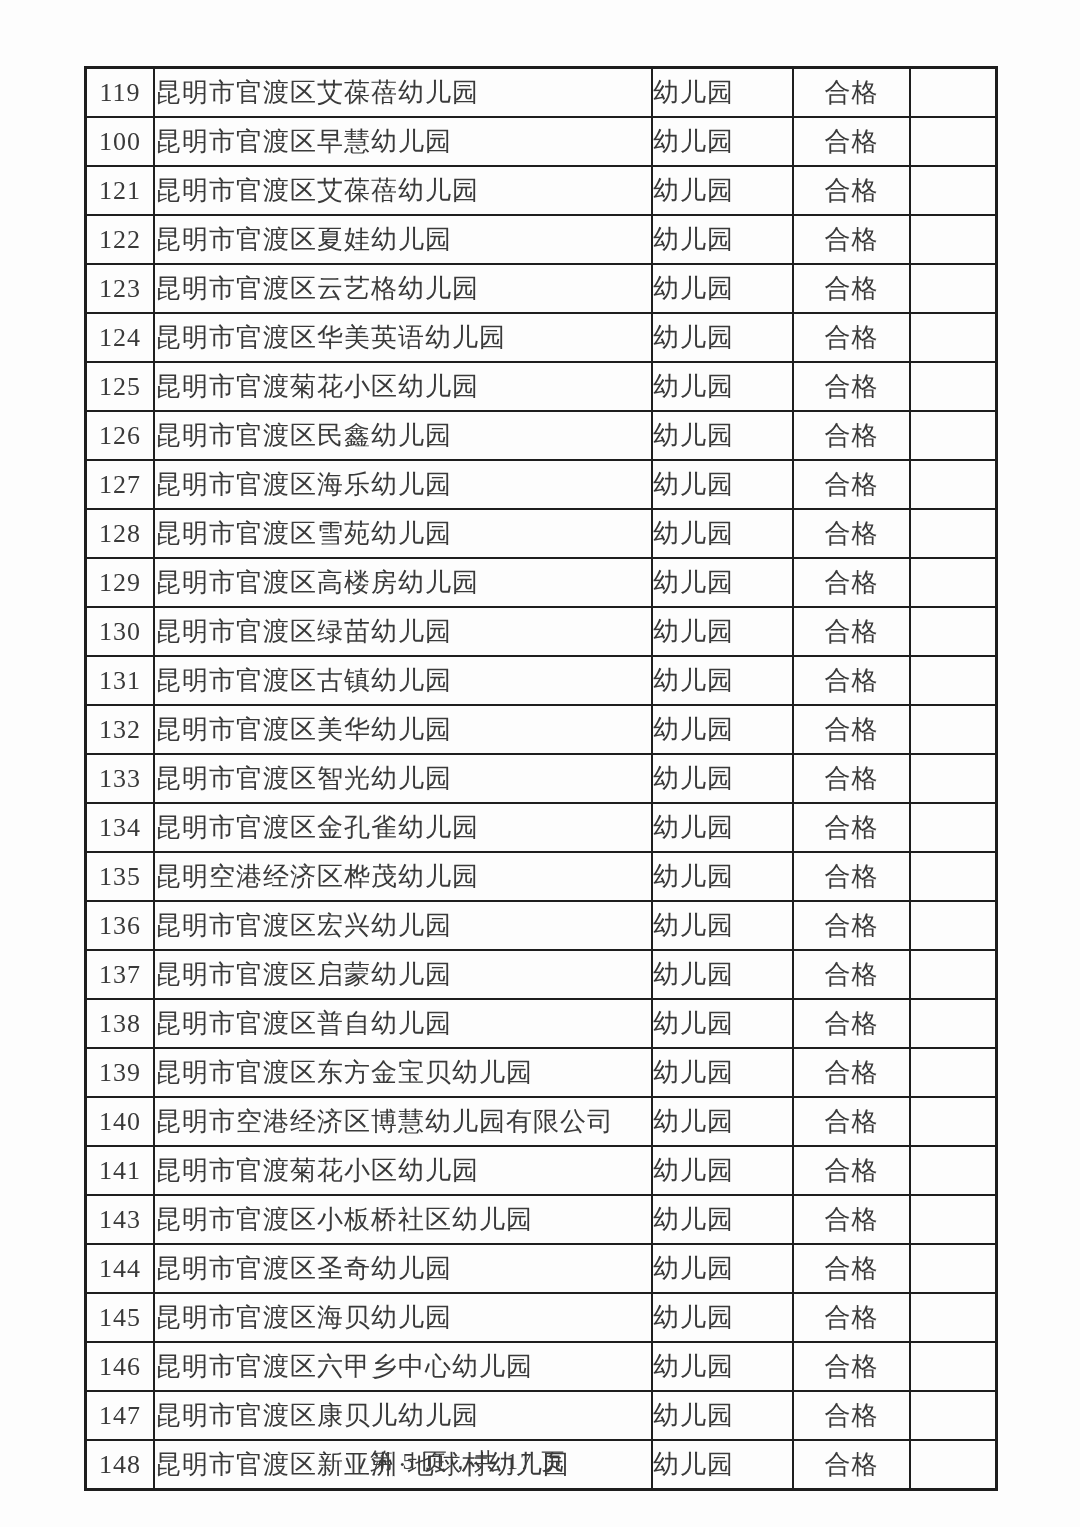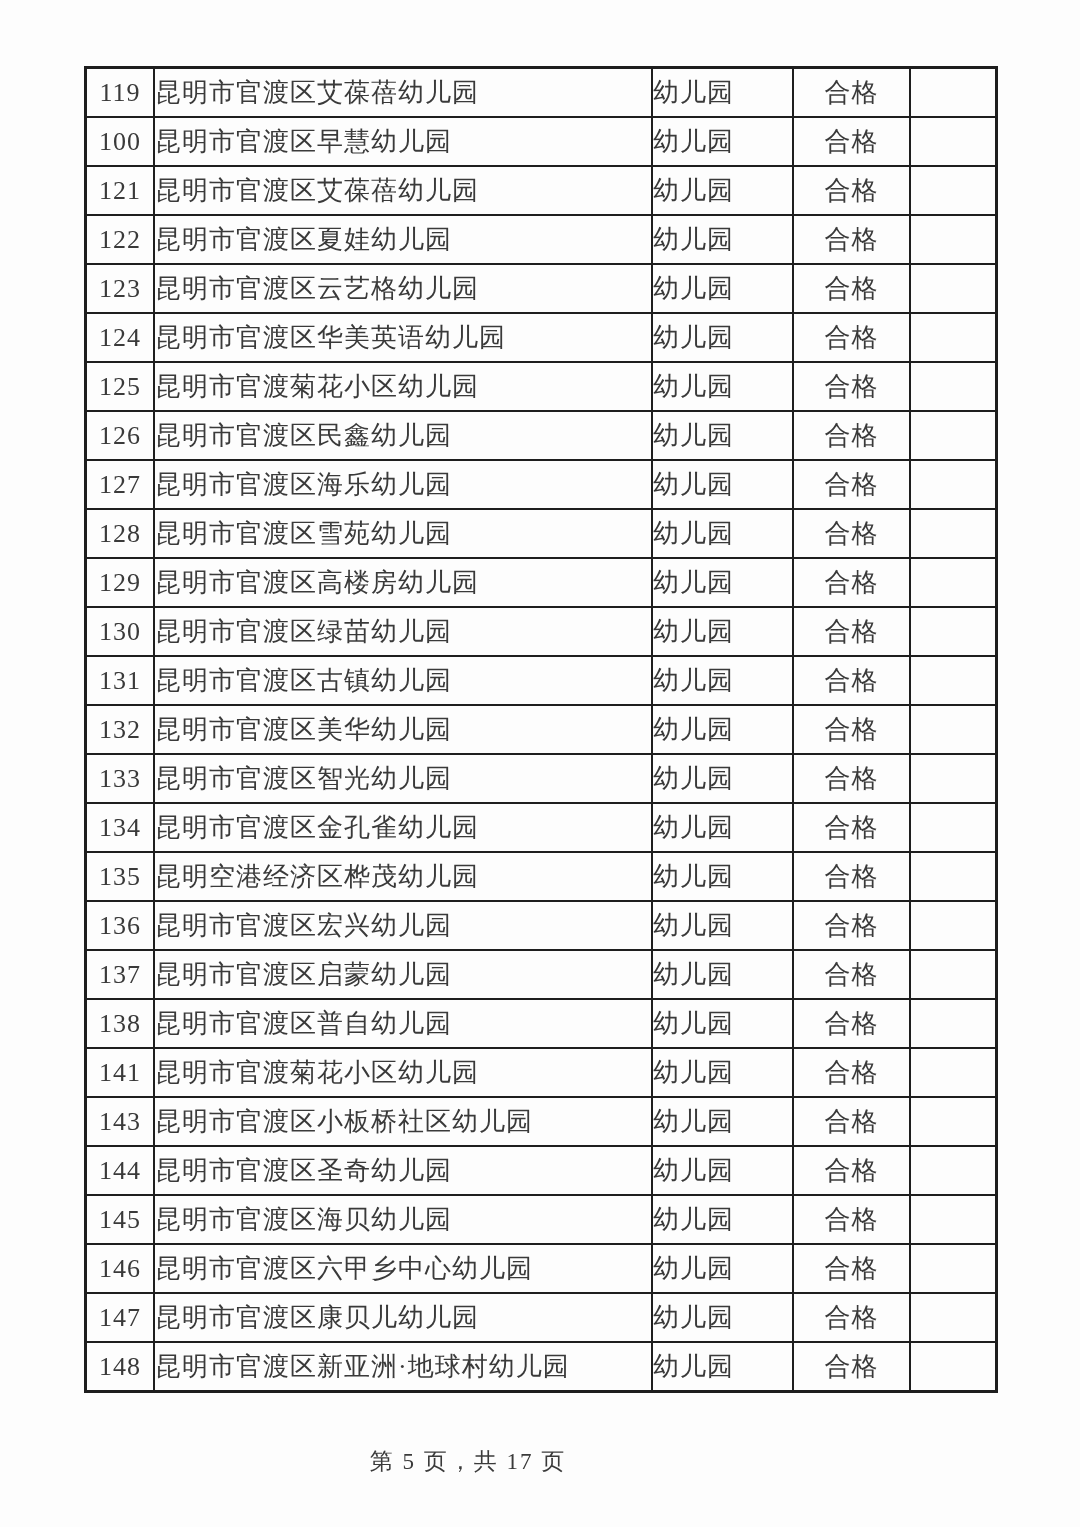--- a/index.html
+++ b/index.html
@@ -213,20 +213,34 @@
     <td class="col-note"></td>
   </tr>
         <tr>
     <td class="col-no">138</td>
     <td class="col-name">昆明市官渡区普自幼儿园</td>
     <td class="col-type">幼儿园</td>
     <td class="col-result">合格</td>
     <td class="col-note"></td>
   </tr>
         <tr>
+    <td class="col-no">139</td>
+    <td class="col-name">昆明市官渡区东方金宝贝幼儿园</td>
+    <td class="col-type">幼儿园</td>
+    <td class="col-result">合格</td>
+    <td class="col-note"></td>
+  </tr>
+        <tr>
+    <td class="col-no">140</td>
+    <td class="col-name">昆明市空港经济区博慧幼儿园有限公司</td>
+    <td class="col-type">幼儿园</td>
+    <td class="col-result">合格</td>
+    <td class="col-note"></td>
+  </tr>
+        <tr>
     <td class="col-no">141</td>
     <td class="col-name">昆明市官渡菊花小区幼儿园</td>
     <td class="col-type">幼儿园</td>
     <td class="col-result">合格</td>
     <td class="col-note"></td>
   </tr>
         <tr>
     <td class="col-no">143</td>
     <td class="col-name">昆明市官渡区小板桥社区幼儿园</td>
     <td class="col-type">幼儿园</td>

